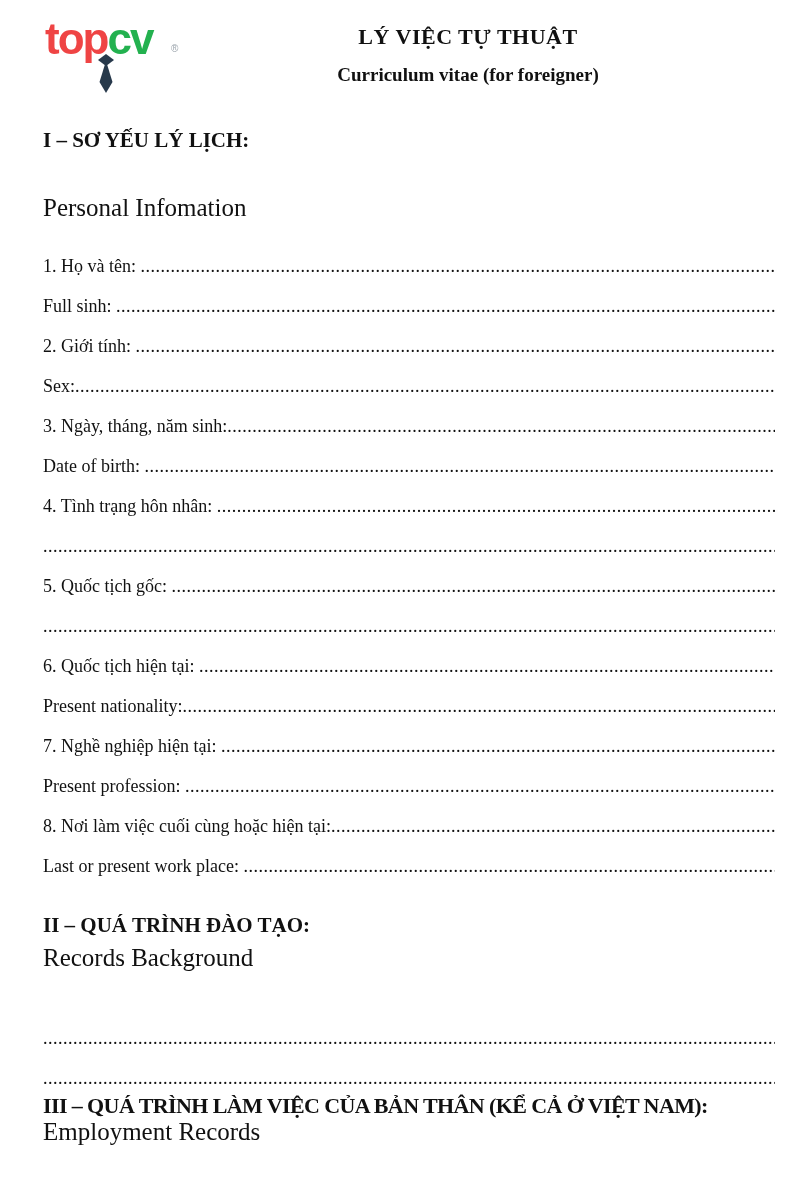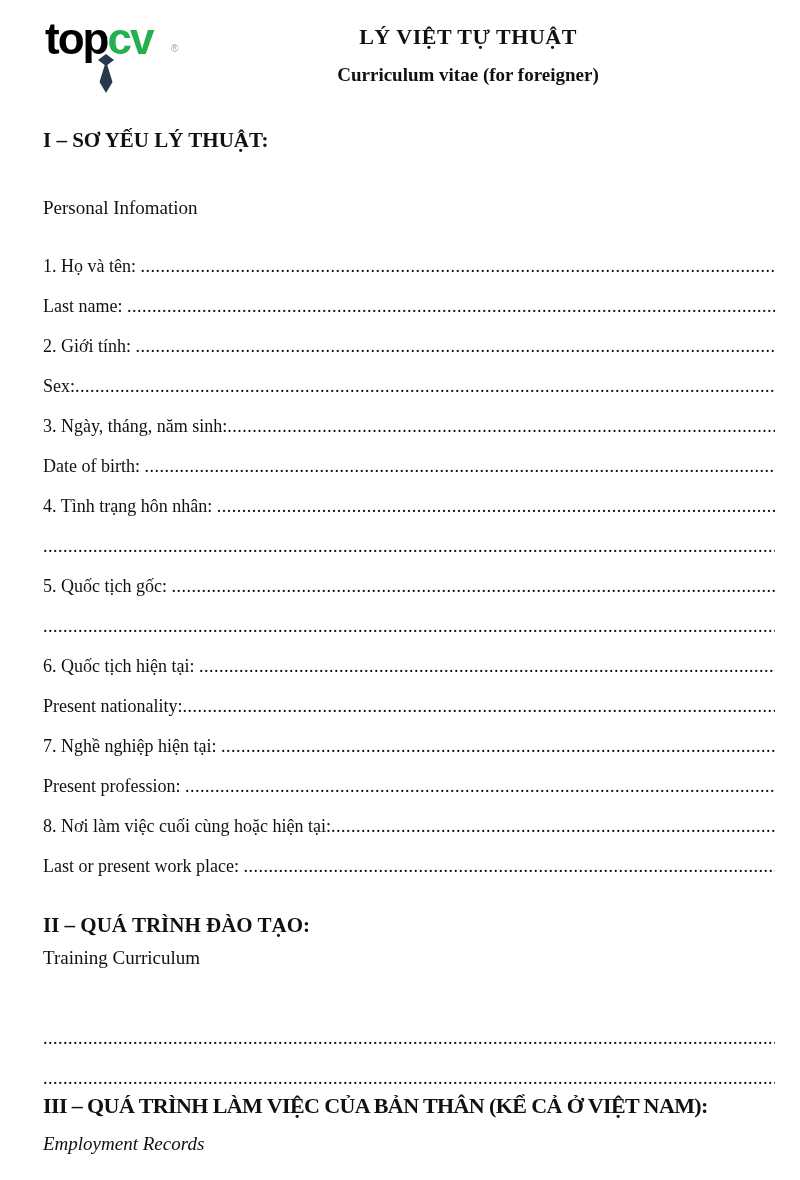--- a/index.html
+++ b/index.html
@@ -15,41 +15,41 @@
 
   
   .logo {
     position:absolute; left:45px; top:16px;
     width:160px; height:84px;
     font-family:"Liberation Sans","DejaVu Sans",sans-serif;
     font-weight:bold; font-size:44px; letter-spacing:-2px;
     line-height:46px;
     user-select:none;
   }
-  .logo-top { color:#000000; }
+  .logo-top { color:#ef4444; }
   .logo-cv  { color:#23b14f; }
   .logo-reg {
     position:absolute; left:126px; top:10px;
     font-size:10px; letter-spacing:0; color:#9aa3ab;
     font-weight:normal;
   }
   .tie {
     position:absolute; left:52px; top:38px;
   }
 
   
   .titles { padding-top:24px; margin-left:136px; text-align:center; }
   .title-vi { font-size:22px; font-weight:bold; line-height:26px; letter-spacing:0.5px; }
   .title-en { font-size:19px; font-weight:bold; line-height:22px; margin-top:14px; }
 
   
   .content { margin:0 25px 0 43px; }
   .section-heading { font-weight:bold; font-size:21px; line-height:24px; }
   #heading-1 { margin-top:42px; }
-  .subheading { font-size:19px; line-height:24px; }
+  .subheading { font-size:25px; line-height:24px; }
   #subheading-1 { margin-top:44px; }
 
   .form-rows { margin-top:26px; }
   .form-row {
     display:flex; align-items:baseline;
     height:40px; line-height:40px;
     font-size:18px;
   }
   .form-label { white-space:pre; flex:0 0 auto; }
   .leader {
@@ -65,53 +65,53 @@
     height:28px; line-height:28px; font-size:18px;
     overflow:hidden; white-space:nowrap; letter-spacing:0.5px;
   }
   #dots-line-1 { margin-top:54px; }
   #dots-line-2 { margin-top:12px; }
 
   #heading-3 {
     line-height:28px;
     font-size:22px; letter-spacing:-0.6px; white-space:nowrap;
   }
-  #subheading-3 { margin-top:12px;font-style:italic; }
+  #subheading-3 { margin-top:0; }
 </style>
 </head>
 <body>
 
 <div class="page">
 
   <div class="logo">
     <span class="logo-top">top</span><span class="logo-cv">cv</span>
     <span class="logo-reg">®</span>
     <svg class="tie" width="18" height="40" viewBox="0 0 18 40">
       <polygon points="9,0 17,6 9,12 1,6" fill="#27394b"></polygon>
       <polygon points="9,7 15.5,28 9,39 2.5,28" fill="#27394b"></polygon>
     </svg>
   </div>
 
   <div class="titles">
-    <div class="title-vi">LÝ VIỆT TỰ THUẬT</div>
+    <div class="title-vi">LÝ VIỆC TỰ THUẬT</div>
     <div class="title-en">Curriculum vitae (for foreigner)</div>
   </div>
 
   <div class="content">
 
-    <div class="section-heading" id="heading-1">I – SƠ YẾU LÝ THUẬT:</div>
+    <div class="section-heading" id="heading-1">I – SƠ YẾU LÝ LỊCH:</div>
     <div class="subheading" id="subheading-1">Personal Infomation</div>
 
     <div class="form-rows">
       <div class="form-row">
         <span class="form-label">1. Họ và tên: </span>
         <span class="leader">....................................................................................................................................................................................................................................................................</span>
       </div>
       <div class="form-row">
-        <span class="form-label">Last name: </span>
+        <span class="form-label">Full sinh: </span>
         <span class="leader">....................................................................................................................................................................................................................................................................</span>
       </div>
       <div class="form-row">
         <span class="form-label">2. Giới tính: </span>
         <span class="leader">....................................................................................................................................................................................................................................................................</span>
       </div>
       <div class="form-row">
         <span class="form-label">Sex:</span>
         <span class="leader">....................................................................................................................................................................................................................................................................</span>
       </div>
@@ -157,21 +157,21 @@
         <span class="form-label">8. Nơi làm việc cuối cùng hoặc hiện tại:</span>
         <span class="leader">....................................................................................................................................................................................................................................................................</span>
       </div>
       <div class="form-row">
         <span class="form-label">Last or present work place: </span>
         <span class="leader">....................................................................................................................................................................................................................................................................</span>
       </div>
     </div>
 
     <div class="section-heading" id="heading-2">II – QUÁ TRÌNH ĐÀO TẠO:</div>
-    <div class="subheading" id="subheading-2">Training Curriculum</div>
+    <div class="subheading" id="subheading-2">Records Background</div>
 
     <div class="dots-line" id="dots-line-1">....................................................................................................................................................................................................................................................................</div>
     <div class="dots-line" id="dots-line-2">....................................................................................................................................................................................................................................................................</div>
 
     <div class="section-heading" id="heading-3">III – QUÁ TRÌNH LÀM VIỆC CỦA BẢN THÂN (KỂ CẢ Ở VIỆT NAM):</div>
     <div class="subheading" id="subheading-3">Employment Records</div>
 
   </div>
 </div>
 

